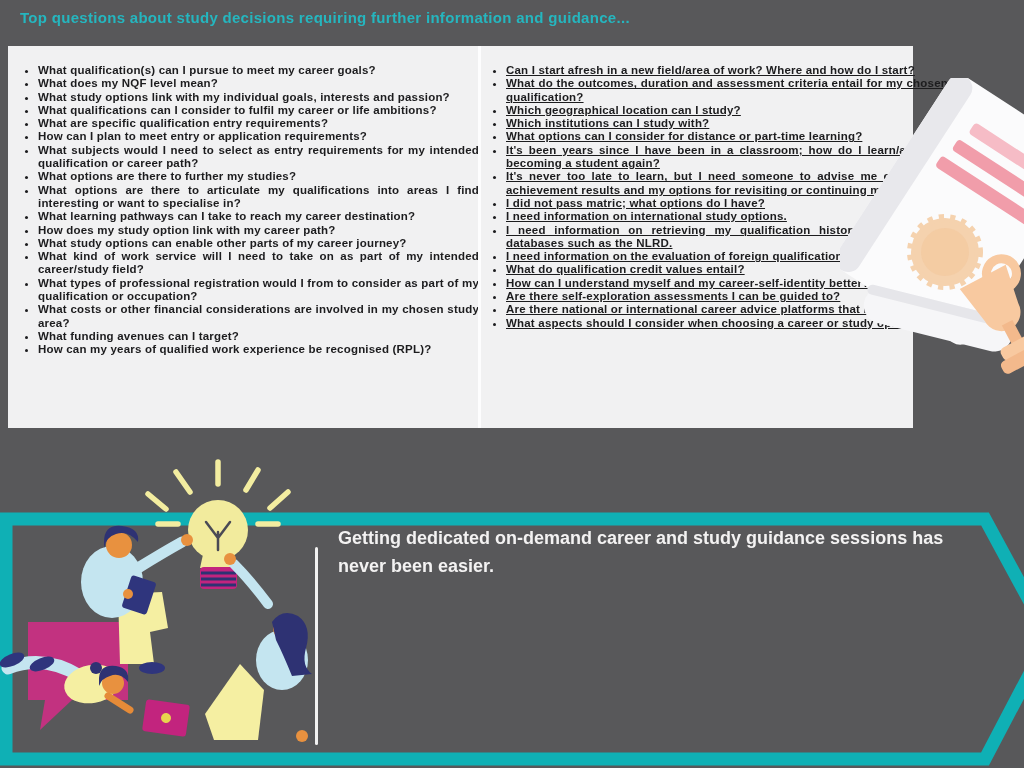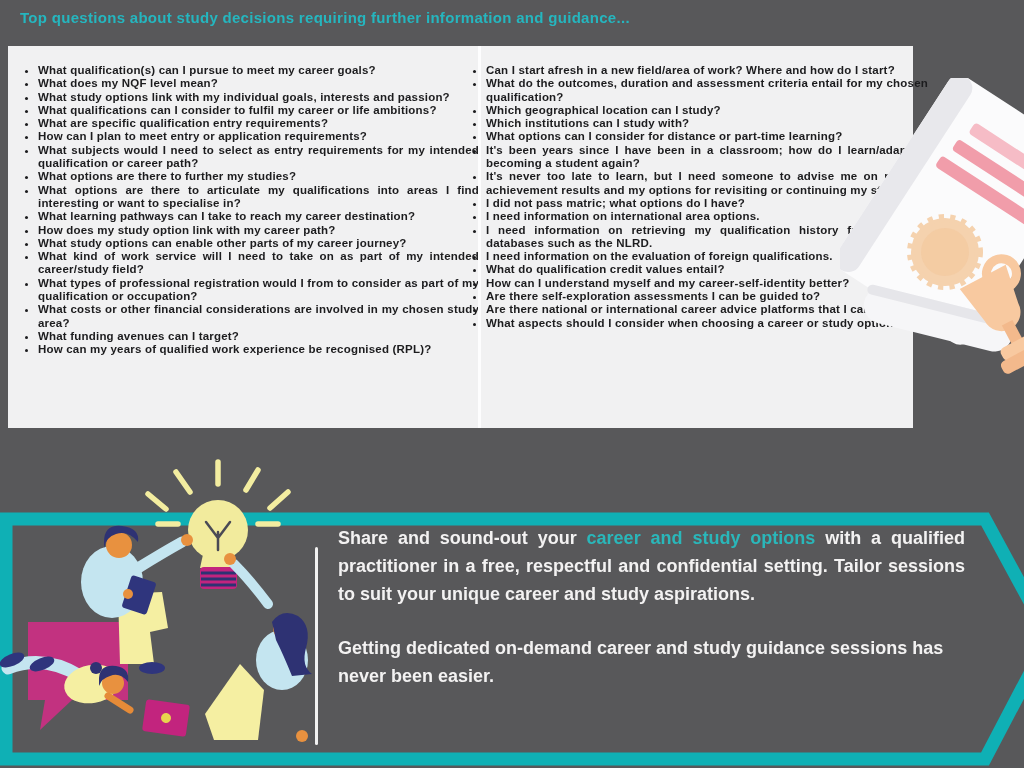--- a/index.html
+++ b/index.html
@@ -21,21 +21,21 @@
   }
   .col {
     position:absolute; top:18px;
     font-size:11.5px; font-weight:bold; color:#1c1c1e;
     line-height:13.3px; letter-spacing:.2px;
     text-align:justify;
   }
   .col ul { margin:0; padding-left:14px; }
   .col li { margin:0; }
   .col-left  { left:16px;  width:455px; }
-  .col-right { left:464px; width:456px; }
+  .col-right { left:484px; width:456px;text-decoration:underline; }
   .col-divider {
     position:absolute; left:470px; top:0; width:3px; height:382px;
     background:#fdfdfe;
   }
   .cert-illustration {
     position:absolute; left:840px; top:78px; width:184px; height:330px;
     pointer-events:none;
   }
   .frame-svg {
     position:absolute; left:0; top:500px; width:1024px; height:268px;
@@ -87,21 +87,21 @@
   <div class="col col-right">
     <ul>
         <li>Can I start afresh in a new field/area of work? Where and how do I start?</li>
         <li>What do the outcomes, duration and assessment criteria entail for my chosen qualification?</li>
         <li>Which geographical location can I study?</li>
         <li>Which institutions can I study with?</li>
         <li>What options can I consider for distance or part-time learning?</li>
         <li>It's been years since I have been in a classroom; how do I learn/adapt to becoming a student again?</li>
         <li>It's never too late to learn, but I need someone to advise me on my last achievement results and my options for revisiting or continuing my studies.</li>
         <li>I did not pass matric; what options do I have?</li>
-        <li>I need information on international area options.</li>
+        <li>I need information on international study options.</li>
         <li>I need information on retrieving my qualification history from national databases such as the NLRD.</li>
         <li>I need information on the evaluation of foreign qualifications.</li>
         <li>What do qualification credit values entail?</li>
         <li>How can I understand myself and my career-self-identity better?</li>
         <li>Are there self-exploration assessments I can be guided to?</li>
         <li>Are there national or international career advice platforms that I can explore?</li>
         <li>What aspects should I consider when choosing a career or study option?</li>
       </ul>
   </div>
 </div>
@@ -194,15 +194,14 @@
     <ellipse cx="282" cy="208" rx="26" ry="30" fill="#c4e5f0"></ellipse>
     <circle cx="285" cy="176" r="12" fill="#e58b38"></circle>
     <path d="M272 170 Q282 156 298 164 Q312 174 306 196 Q301 214 312 222 L292 224 Q283 202 276 188 Z" fill="#2e3273"></path>
     <circle cx="302" cy="284" r="6" fill="#e8913f"></circle>
   </g>
 </svg>
 
 <div class="v-separator"></div>
 
 <div class="bottom-text">
-  <p class="justify"><span>Share and sound-out your </span><span class="accent">career and study options</span><span> with a qualified practitioner in a free, respectful and confidential setting. Tailor sessions to suit your unique career and study aspirations.</span></p>
   <p>Getting dedicated on-demand career and study guidance sessions has never been easier.</p>
 </div>
 
 </body></html>

